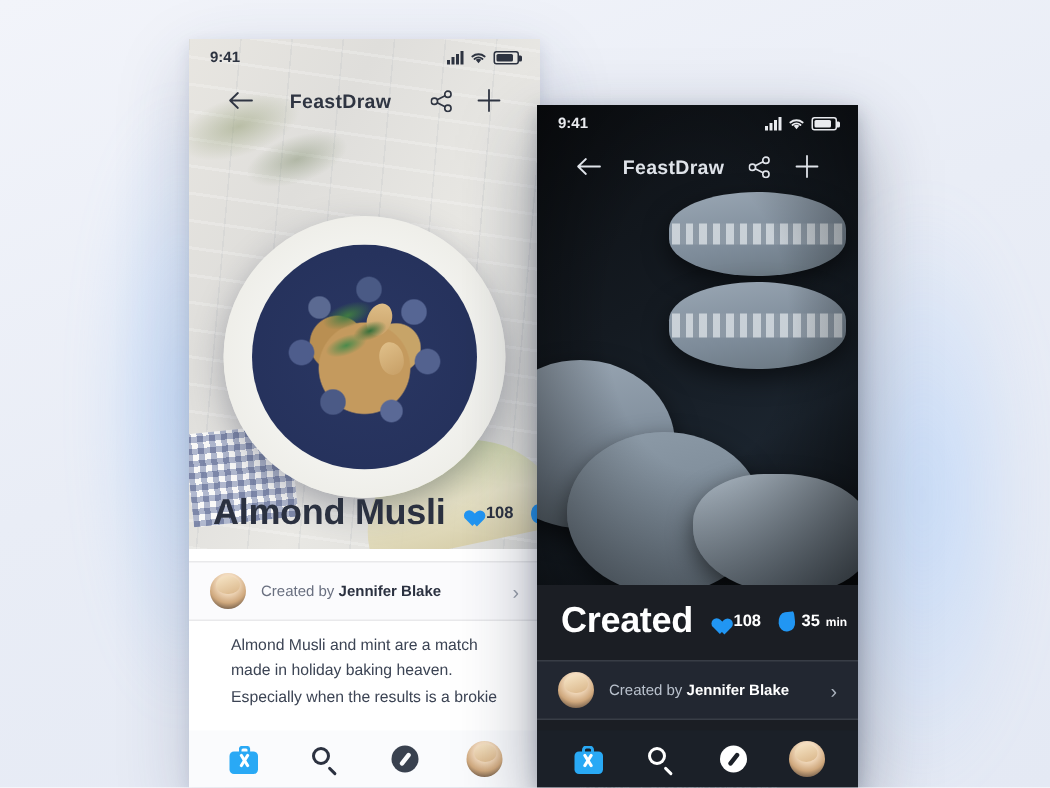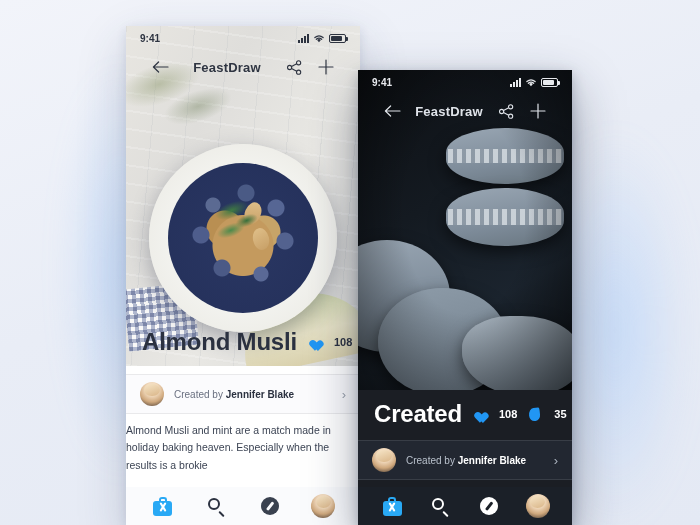--- a/index.html
+++ b/index.html
@@ -177,21 +177,21 @@
   .title-row {
     position:absolute; left:0; width:100%;
     display:flex; align-items:center; padding:0 16px; gap:10px;
   }
   #phone-light .title-row { top:302px; }
   #phone-dark  .title-row { top:330px; }
   .recipe-title { font-size:24px; font-weight:bold; letter-spacing:-.2px; white-space:nowrap; }
   #phone-light .recipe-title { color:#2b3140; }
   #phone-dark .recipe-title { color:#fff; }
   .stats { display:flex; align-items:center; gap:12px; margin-left:auto; }
-  .stat { display:flex; align-items:center; gap:14px; font-size:11px; font-weight:bold; }
+  .stat { display:flex; align-items:center; gap:4px; font-size:11px; font-weight:bold; }
   #phone-light .stat { color:#2b3140; }
   #phone-dark .stat { color:#fff; }
   .stat .unit { font-size:8px; font-weight:bold; }
   .ic-heart { width:13px; height:12px; position:relative; }
   .ic-heart::before, .ic-heart::after{
     content:""; position:absolute; top:0; width:6.6px; height:10px;
     background:#2196f3; border-radius:6.6px 6.6px 0 0;
   }
   .ic-heart::before{ left:6.1px; transform:rotate(45deg); transform-origin:0 100%; }
   .ic-heart::after { left:6.1px; transform:rotate(-45deg); transform-origin:100% 100%; }
@@ -222,21 +222,21 @@
   #phone-dark  .creator-text { color:#b9c1cc; }
   .creator-text b { font-weight:bold; }
   #phone-light .creator-text b { color:#2b3140; }
   #phone-dark  .creator-text b { color:#fff; }
   .chev { margin-left:auto; font-size:13px; }
   #phone-light .chev { color:#9aa0ac; }
   #phone-dark  .chev { color:#aab2bd; }
 
   
   .desc {
-    position:absolute; left:0; width:100%; padding:0 0;
+    position:absolute; left:0; width:100%; padding:0 28px;
     font-size:10.5px; line-height:1.65;
   }
   #phone-light .desc { top:396px; color:#3c4454; }
   #phone-dark  .desc { top:414px; color:#ccd3dc; }
 
   
   #cta-light {
     position:absolute; left:50%; top:443px; transform:translateX(-50%);
     width:120px; height:28px; border-radius:14px; background:#353f4e;
     color:#eef1f6; font-size:10.5px; letter-spacing:.6px;

